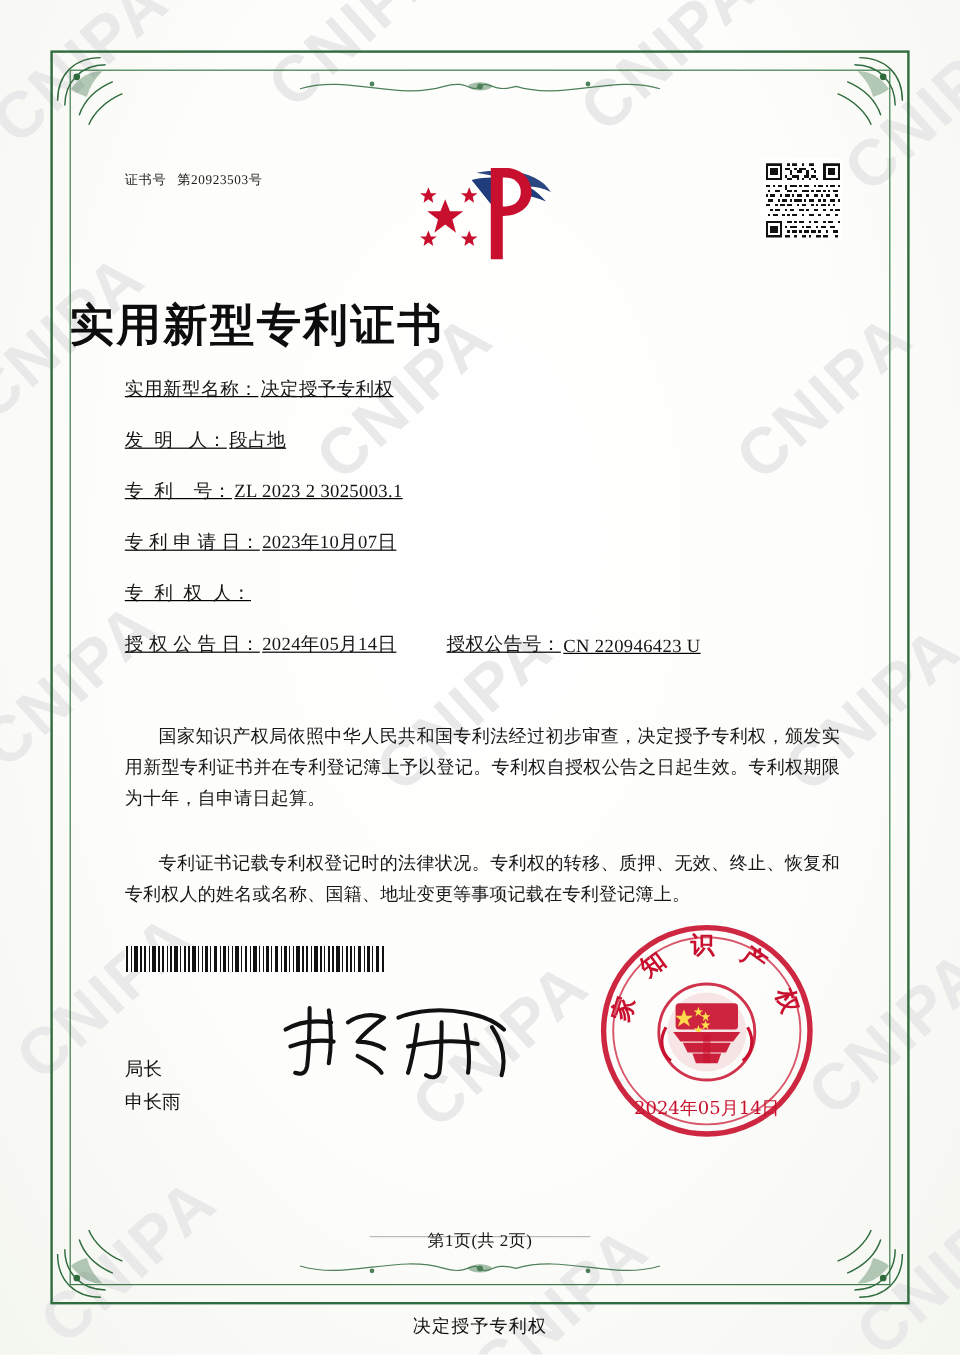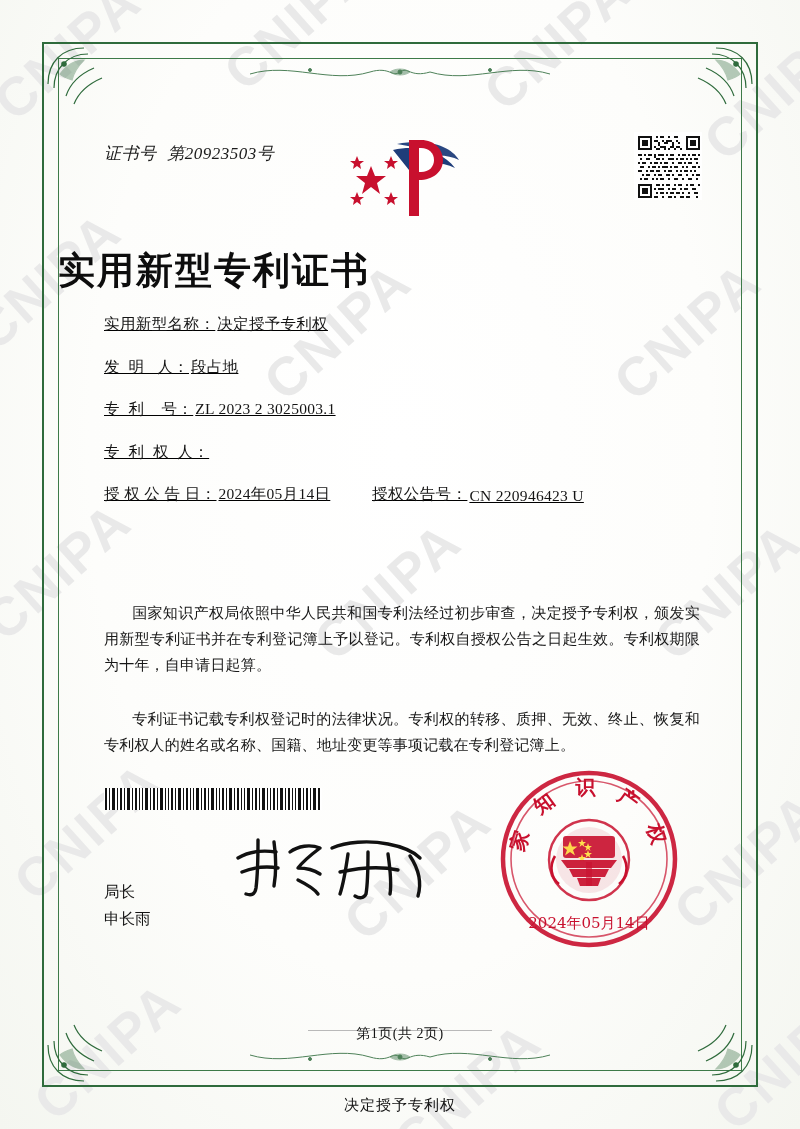--- a/index.html
+++ b/index.html
@@ -57,21 +57,21 @@
   .botflourish{
     position:absolute;left:50%;bottom:60px;transform:translateX(-50%) scaleY(-1);
     color:#2f6b3c;opacity:.85;
   }
 
   
   .content{position:absolute;left:58px;top:58px;right:58px;bottom:58px;}
 
   .cert-no{
     position:absolute;left:46px;top:84px;
-    font-size:17px;color:#1b1b1b;letter-spacing:.5px;font-style:italic;
+    font-size:11px;color:#1b1b1b;letter-spacing:.5px;
   }
   .emblem{
     position:absolute;left:50%;top:72px;transform:translateX(-50%);
     width:130px;height:96px;
   }
   .qr{
     position:absolute;right:40px;top:74px;
     width:68px;height:68px;background:#fff;border:1px solid #fff;
     padding:3px;box-sizing:border-box;
   }
@@ -414,20 +414,24 @@
       <div class="row">
         <span class="lab">发  明   人：</span>
         <span class="val">段占地</span>
       </div>
 
       <div class="row">
         <span class="lab">专  利    号：</span>
         <span class="val">ZL 2023 2 3025003.1</span>
       </div>
 
+      <div class="row">
+        <span class="lab">专 利 申 请 日：</span>
+        <span class="val">2023年10月07日</span>
+      </div>
 
       <div class="row">
         <span class="lab">专  利  权  人：</span>
       </div>
 
 
       <div class="row-2col">
         <span class="r2-left">
           <span class="lab">授 权 公 告 日：</span>
           <span class="val">2024年05月14日</span>

